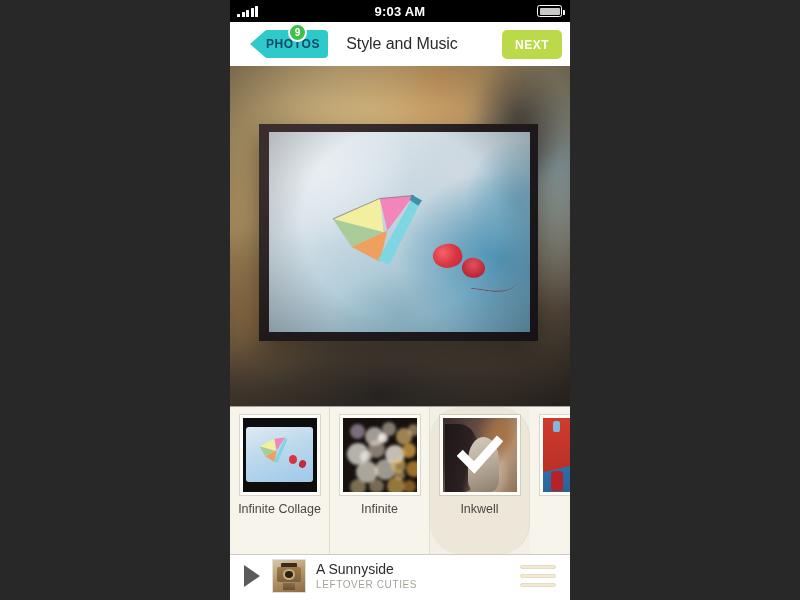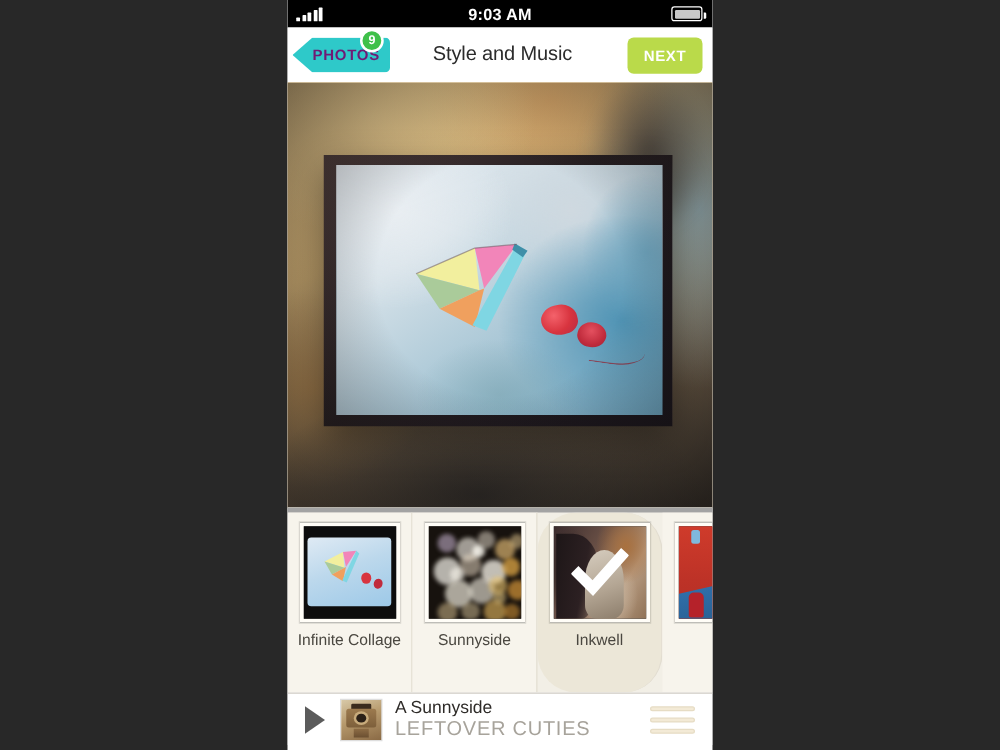--- a/index.html
+++ b/index.html
@@ -35,22 +35,22 @@
   #battery .lvl { width:100%; height:100%; background:#c8c8c8; border-radius:1px; }
   #battery:after { content:""; position:absolute; right:-3.5px; top:3.5px;
                    width:2px; height:5px; background:#fff; border-radius:0 1px 1px 0; }
 
   
   #navbar {
     position:relative; height:44px; background:#fff;
     display:flex; align-items:center;
   }
   #photos-btn {
-    position:absolute; left:4px; top:8px; height:28px; width:78px;
-    background:#2ec9c9; color:#701a75; font-size:12px; font-weight:bold;
+    position:absolute; left:20px; top:8px; height:28px; width:78px;
+    background:#2ec9c9; color:#0c4a6e; font-size:12px; font-weight:bold;
     letter-spacing:.6px; display:flex; align-items:center;
     justify-content:flex-end; padding-right:8px;
     clip-path: polygon(0% 50%, 16px 0%, 100% 0%, 100% 100%, 16px 100%);
     border-radius:0 4px 4px 0;
   }
   #photos-badge {
     position:absolute; left:58px; top:1px; width:19px; height:19px;
     border-radius:50%; background:#3fc04a; border:2px solid #fff;
     color:#fff; font-size:10px; font-weight:bold;
     display:flex; align-items:center; justify-content:center; z-index:3;
@@ -118,21 +118,21 @@
   #bow2 { left:74%; top:63%; width:9%; height:10%;
           background:radial-gradient(circle at 45% 35%, #e4505f 0%, #c02b3c 60%, #96233a 100%);
           border-radius:52% 48% 55% 45%; transform:rotate(16deg); }
   #tailline { position:absolute; left:78%; top:70%; width:17%; height:10%;
               border-bottom:1.4px solid rgba(150,40,56,.75);
               border-radius:0 0 60% 0; transform:rotate(8deg); }
 
   
   #filters {
     position:relative; height:148px; background:#f2efe6;
-    display:flex; overflow:hidden; border-top:4px solid #a3a3a3;
+    display:flex; overflow:hidden; border-top:1px solid #a3a3a3;
   }
   .filter-cell {
     width:100px; flex:0 0 100px; height:100%;
     display:flex; flex-direction:column; align-items:center;
     padding-top:8px; cursor:pointer;
     border-right:1px solid #e2ddd0; background:#f7f4ec; position:relative;
   }
   .filter-cell.selected { background:#ece7d8;border-radius:31px; }
   .fthumb {
     position:relative; width:80px; height:80px; overflow:hidden;
@@ -210,21 +210,21 @@
   #album-art .cam-body { position:absolute; left:14%; top:24%; width:72%; height:46%;
      background:linear-gradient(180deg,#9c7a4e 0%,#7d5f3b 100%); border-radius:2px; }
   #album-art .cam-lens { position:absolute; left:36%; top:35%; width:28%; height:24%;
      background:#2b2017; border-radius:50%; box-shadow:0 0 0 2px #c8ab7c; }
   #album-art .cam-top { position:absolute; left:26%; top:10%; width:48%; height:16%;
      background:#3a2b1d; border-radius:1px; }
   #album-art .cam-legs { position:absolute; left:30%; bottom:4%; width:40%; height:22%;
      background:linear-gradient(180deg,#8d6c45 0%,#6b4f31 100%); }
   #track-info { flex:1; min-width:0; line-height:1.15; }
   #track-title { font-size:14px; color:#2e2b28; white-space:nowrap; overflow:hidden; text-overflow:ellipsis; }
-  #track-artist { font-size:16px; color:#a7a39b; letter-spacing:.6px; margin-top:2px;
+  #track-artist { font-size:10px; color:#a7a39b; letter-spacing:.6px; margin-top:2px;
                   white-space:nowrap; overflow:hidden; text-overflow:ellipsis; }
   #playlist-btn { width:40px; flex:0 0 40px; display:flex; flex-direction:column;
                   gap:5px; cursor:pointer; padding-left:4px; }
   #playlist-btn i { display:block; height:4px; width:100%;
                     background:#f3ead6; border:1px solid #e6dcc4; border-radius:2px; }
 </style>
 </head>
 <body>
 
 <div id="stage">
@@ -322,21 +322,21 @@
               <span style="left: 86%; top: 58%; width: 22%; height: 22%; background: rgba(228, 160, 60, 0.65);"></span>
               <span style="left: 10%; top: 82%; width: 22%; height: 22%; background: rgba(224, 200, 150, 0.5);"></span>
               <span style="left: 36%; top: 82%; width: 20%; height: 20%; background: rgba(238, 218, 170, 0.45);"></span>
               <span style="left: 60%; top: 80%; width: 24%; height: 24%; background: rgba(232, 186, 96, 0.6);"></span>
               <span style="left: 82%; top: 84%; width: 18%; height: 18%; background: rgba(214, 150, 54, 0.55);"></span>
               <span style="left: 48%; top: 20%; width: 14%; height: 14%; background: rgba(255, 252, 244, 0.8);"></span>
               <span style="left: 24%; top: 44%; width: 16%; height: 16%; background: rgba(250, 246, 236, 0.6);"></span>
               <span style="left: 70%; top: 70%; width: 14%; height: 14%; background: rgba(244, 214, 140, 0.5);"></span>
             </div>
         </div>
-        <div class="fname">Sunnyside</div>
+        <div class="fname">Infinite</div>
       </div>
 
       <div class="filter-cell selected">
         <div class="fthumb">
           <div class="th-ink">
             <div class="silhouette"></div>
             <div class="figure"></div>
           </div>
           <svg class="check" viewBox="0 0 48 48">
             <path d="M6 25 L18 37 L42 10" fill="none" stroke="#ffffff" stroke-width="9" stroke-linecap="square" stroke-linejoin="miter"></path>

